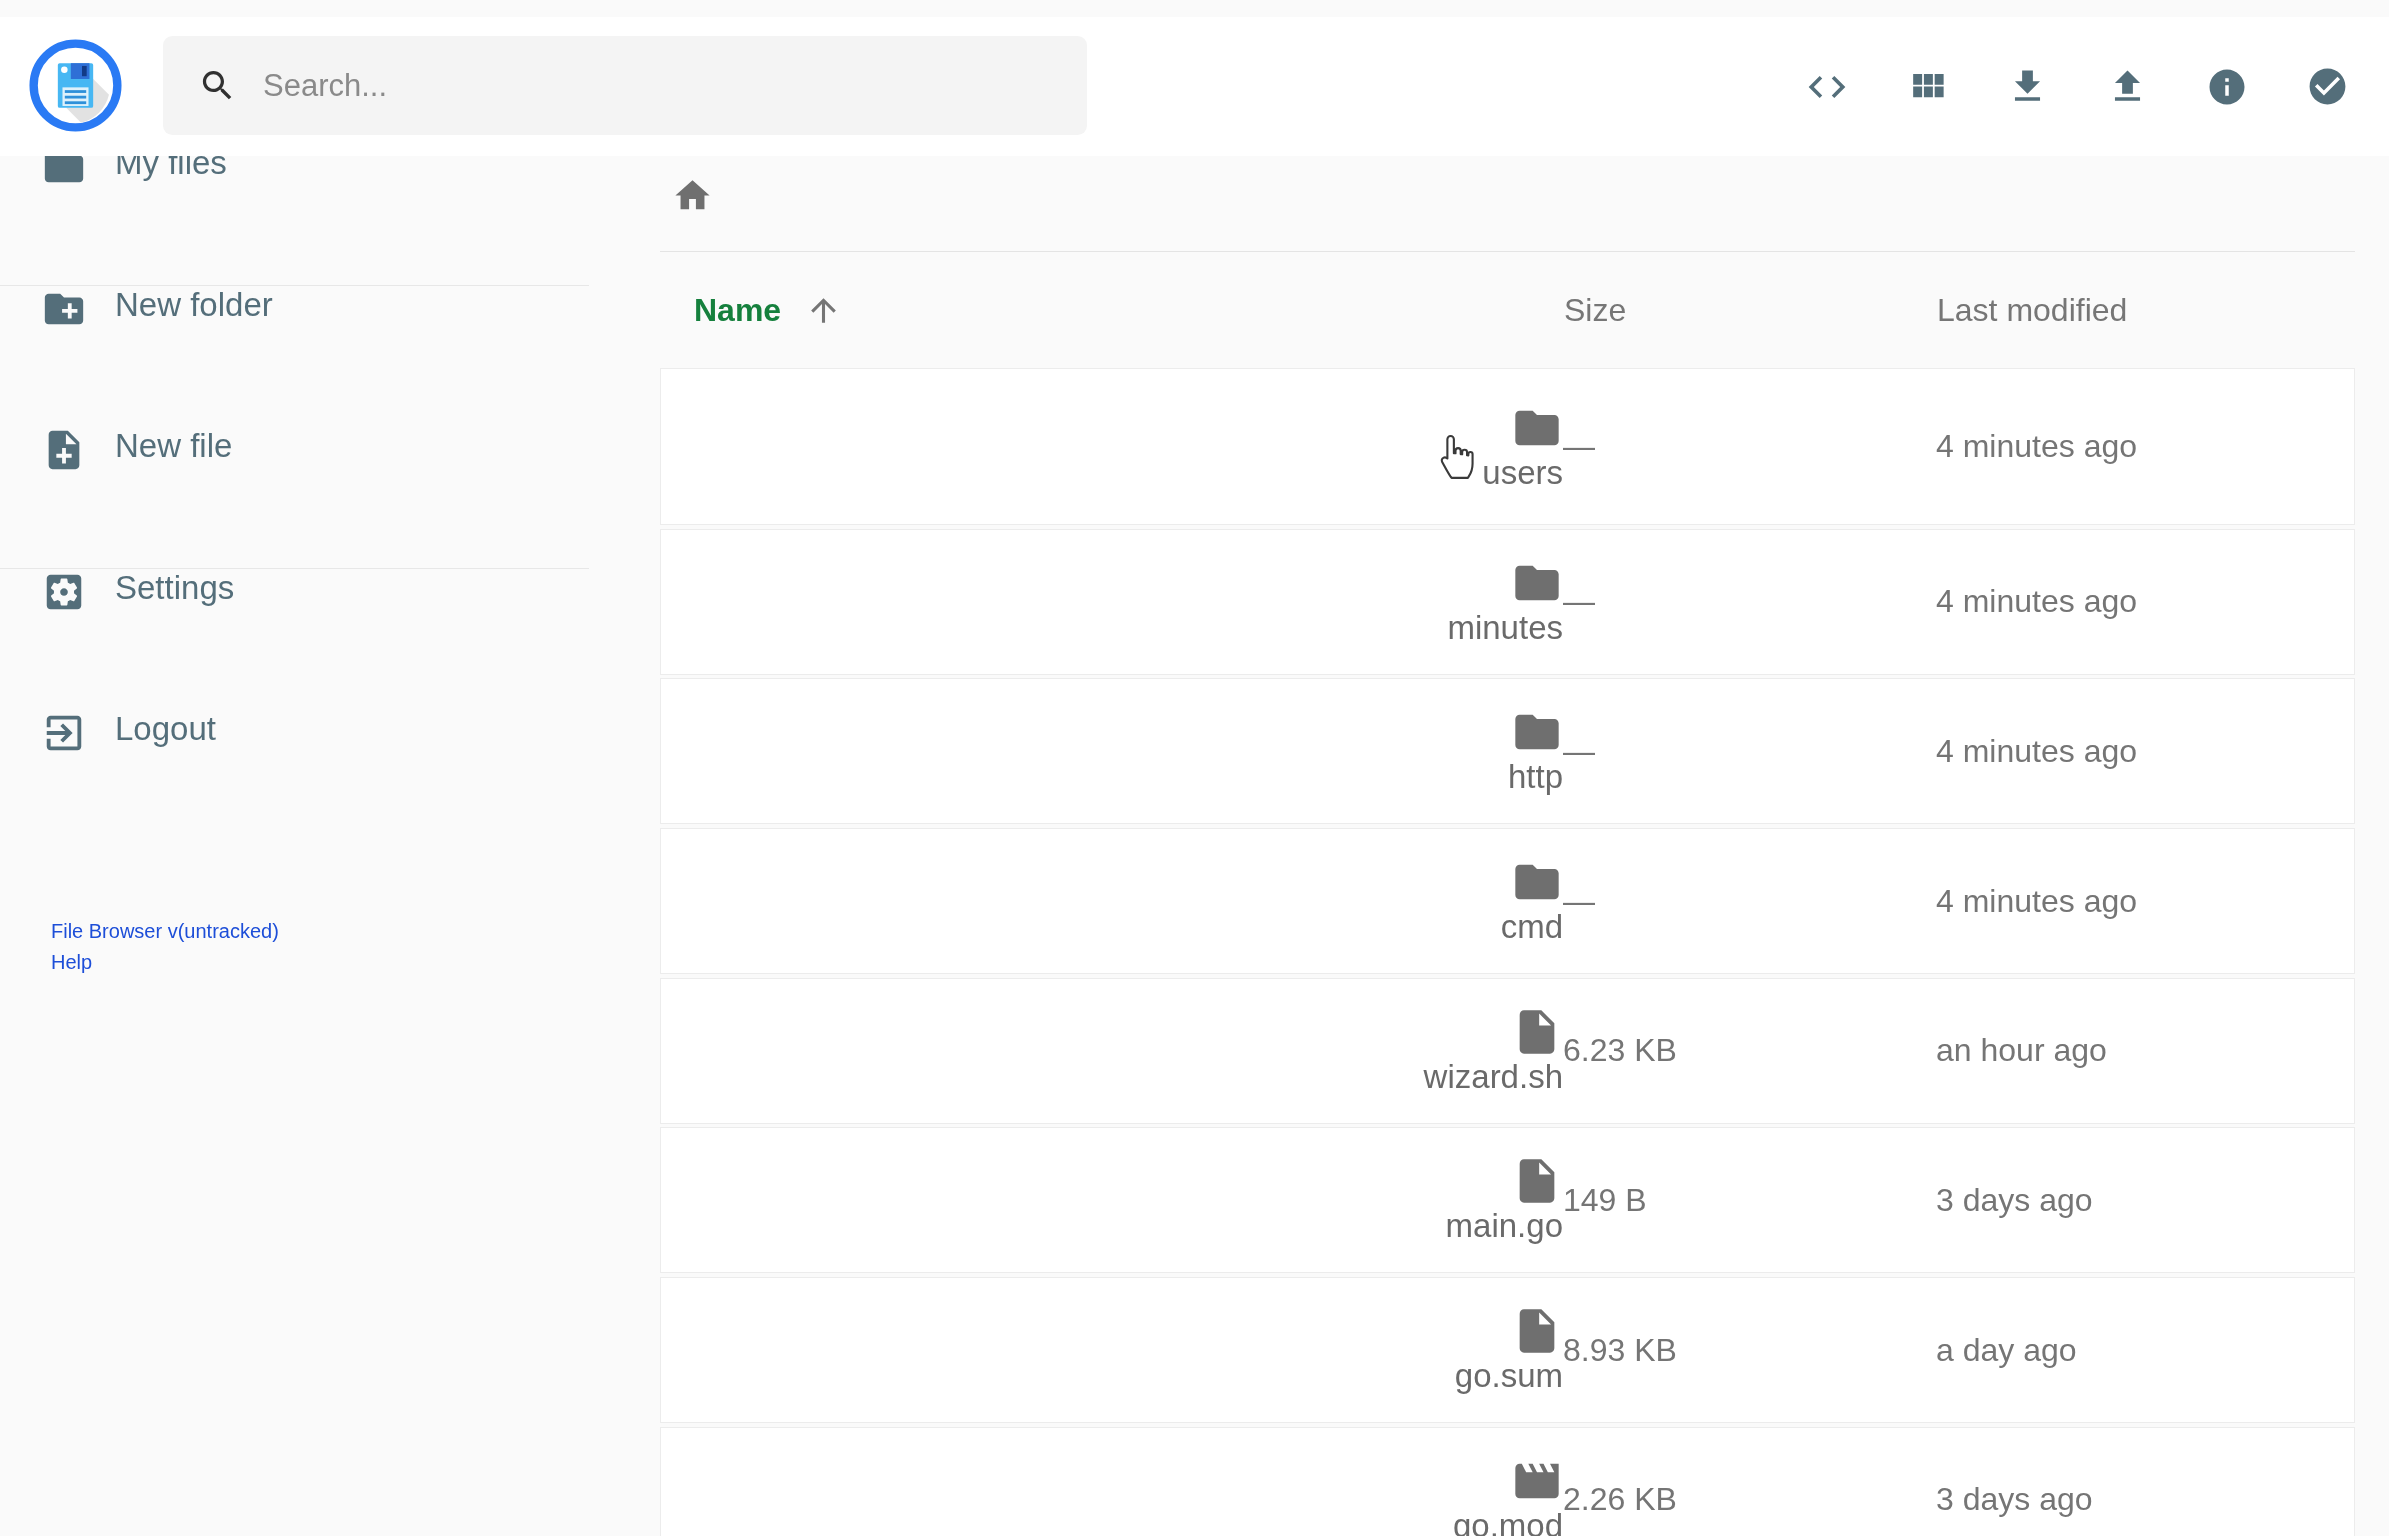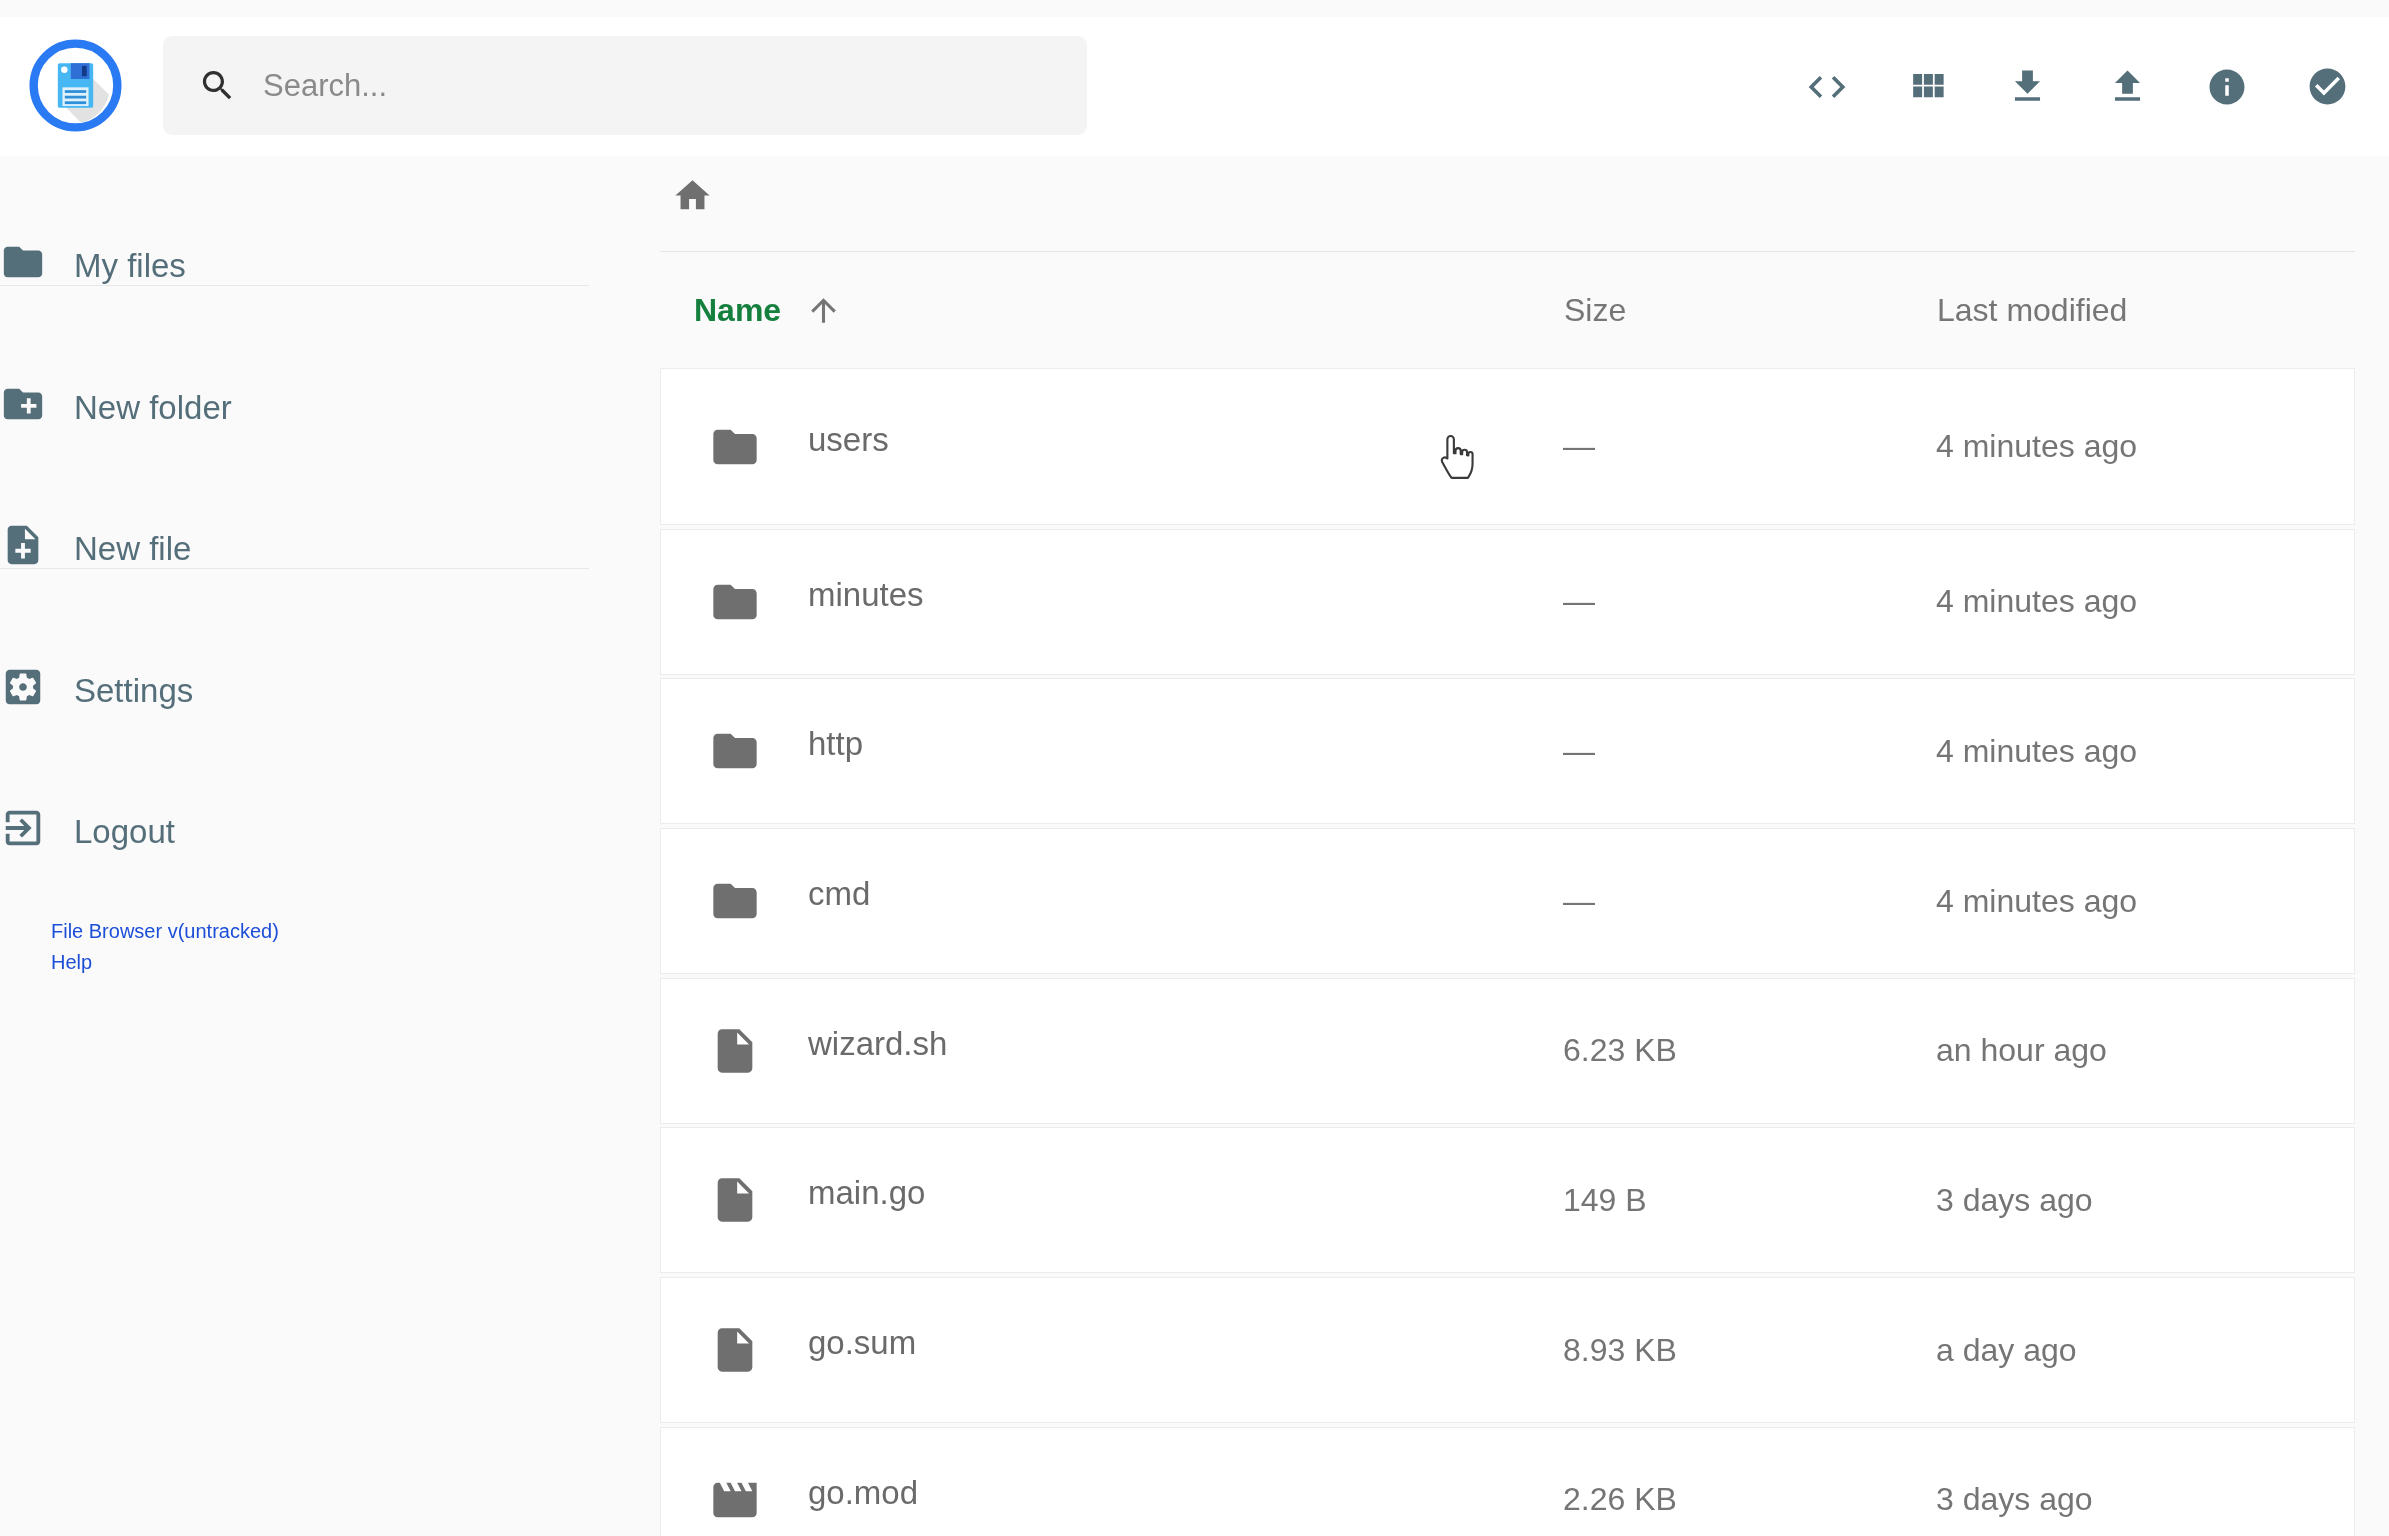--- a/index.html
+++ b/index.html
@@ -40,22 +40,22 @@
     display:flex; align-items:center; justify-content:center;
     color:#546e7a;
   }
 
   
   .sidebar {
     position:absolute; left:0; top:139px; width:592px; bottom:0;
     padding-top:4.6px;
   }
   .side-item {
-    height:141px; display:flex; align-items:flex-end;
-    color:#546e7a; font-size:33px; cursor:pointer;
+    height:141px; display:flex; align-items:flex-start;
+    padding-left:41px; color:#546e7a; font-size:33px; cursor:pointer;
   }
   .side-item .si-icon { width:46px; height:46px; margin-right:28px; flex:none; }
   .side-divider { border:none; border-top:1.9px solid #e7e7e7; width:589px; }
   .credits {
     margin-top:65px; margin-left:51px;
     font-size:20px; line-height:31px; color:#1d4ed8;
   }
   .credits .help-link { cursor:pointer; }
 
   
@@ -75,21 +75,21 @@
   .sort-arrow { margin-left:24px; color:#757575; }
   .head-col { cursor:pointer; }
 
   .row {
     height:146px; background:#ffffff;
     border:1.9px solid #ececec; margin-bottom:3.7px;
     display:grid; grid-template-columns:902px 373px 1fr;
     align-items:center; cursor:pointer;
   }
   .row.tall { height:157px; }
-  .name-cell { display:flex; align-items:flex-start; padding-left:48px; }
+  .name-cell { display:flex; align-items:flex-end; padding-left:48px;flex-direction:column; }
   .row-icon { width:52px; height:52px; color:#6f6f6f; flex:none; }
   .row-name { margin-left:47px; font-size:33px; color:#6a6a6a; }
   .size-cell, .time-cell { font-size:32px; color:#757575; }
 
   
   .cursor { position:absolute; left:1436px; top:431px; z-index:50; pointer-events:none; }
 </style>
 </head>
 <body>
 

